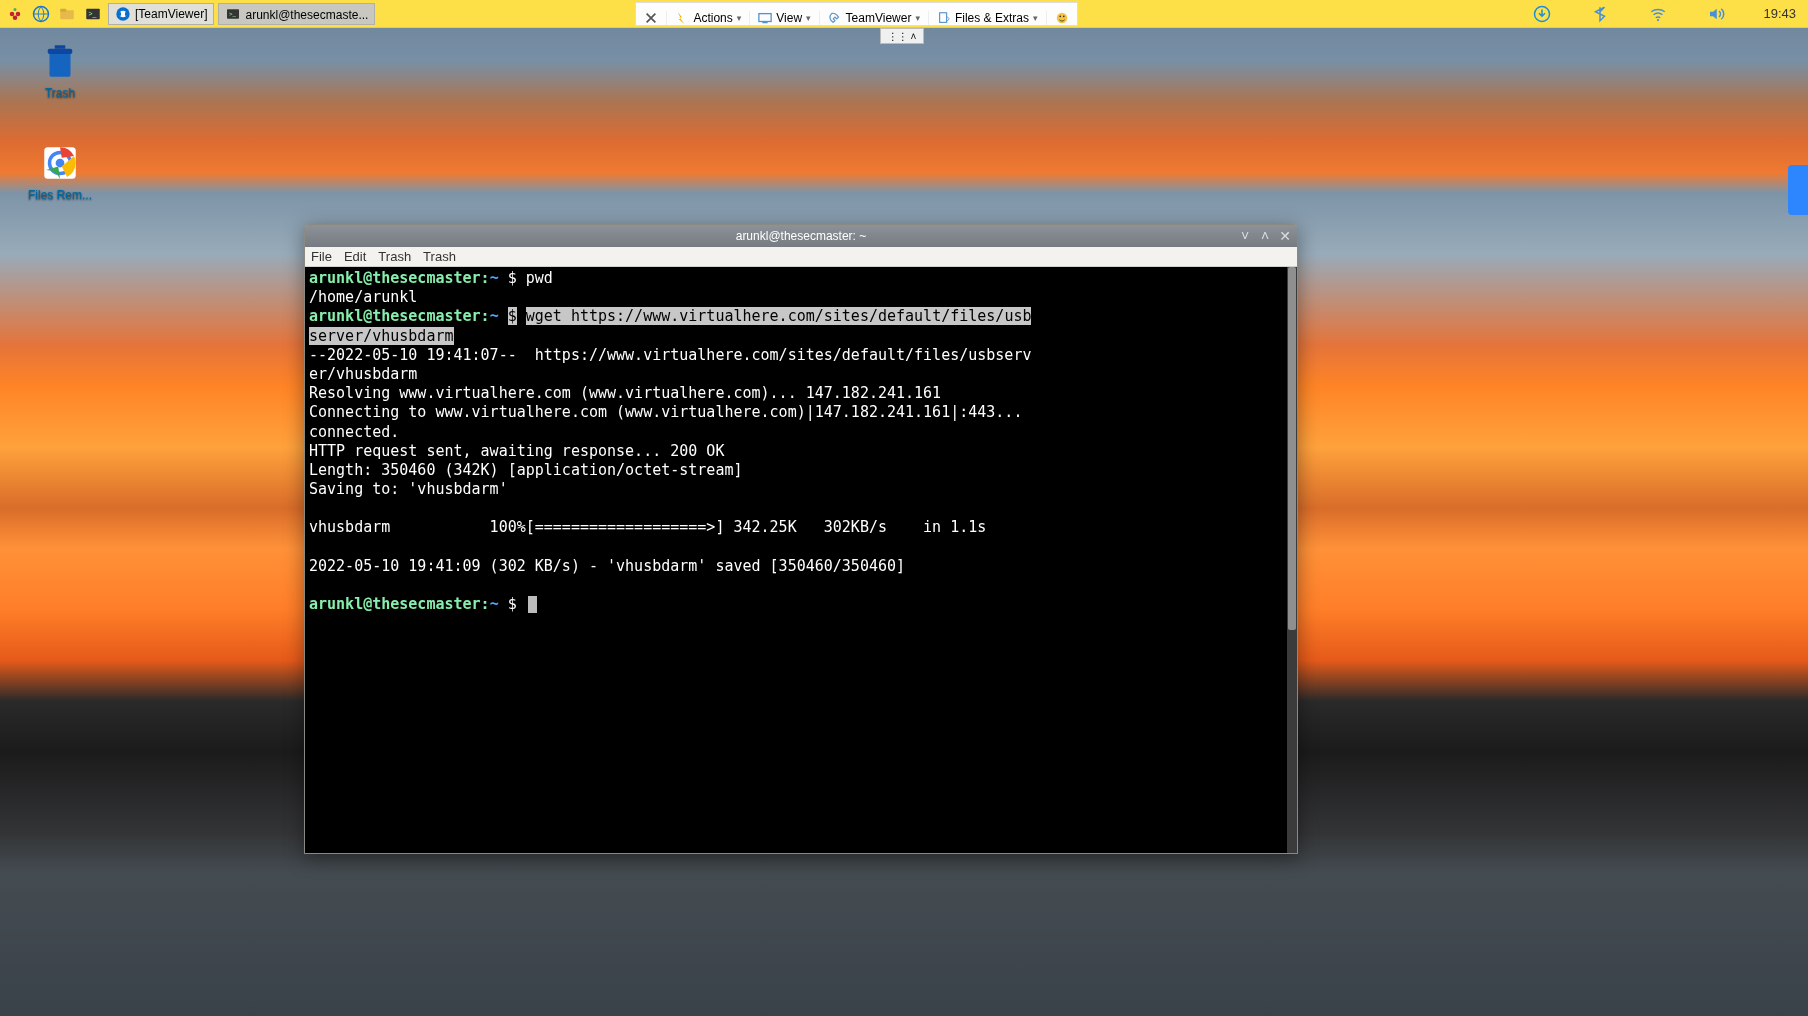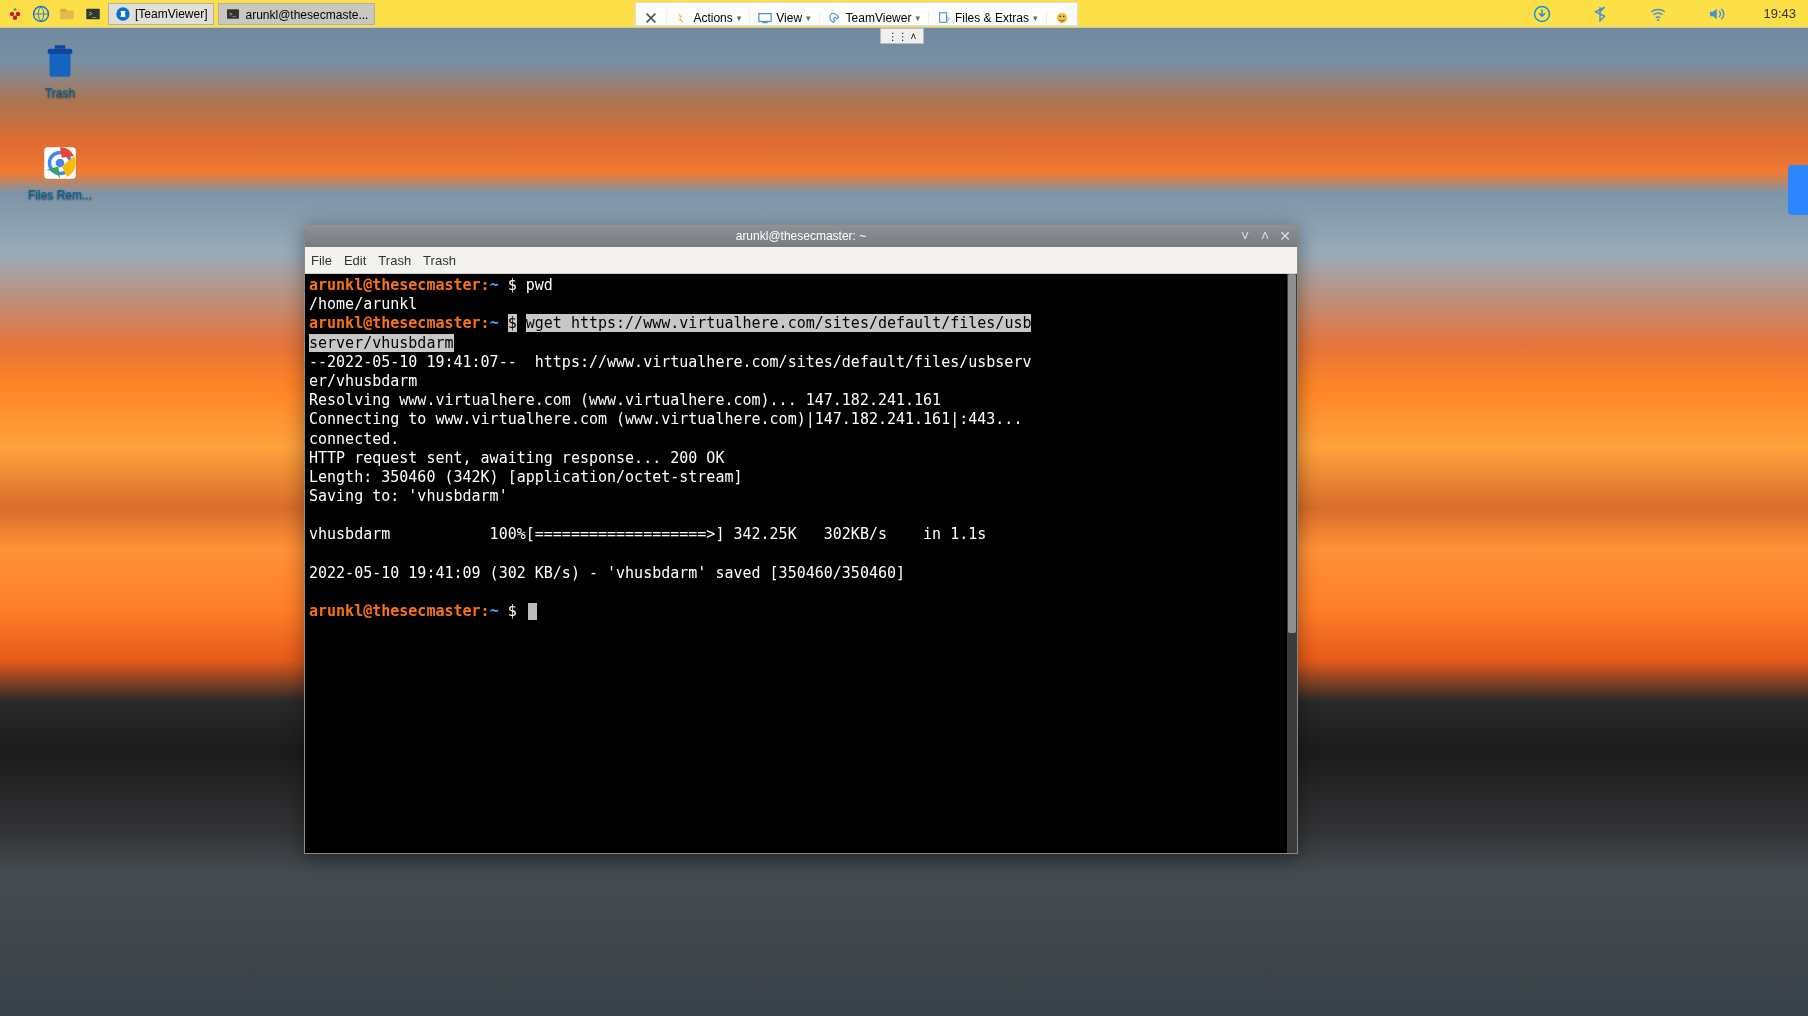--- a/index.html
+++ b/index.html
@@ -52,27 +52,27 @@
 #side-tab{position:absolute;right:0;top:165px;width:20px;height:50px;background:#2e86ff;border-radius:4px 0 0 4px;z-index:50;}
 
 
 #term-win{position:absolute;left:304px;top:224px;width:994px;height:630px;
   background:#e6e6e3;border:1px solid #8a8a82;border-radius:4px 4px 0 0;
   box-shadow:0 4px 20px rgba(0,0,0,.4);z-index:80;display:flex;flex-direction:column;}
 #term-title{height:22px;background:linear-gradient(#8d9299,#767b82);color:#fff;font-size:12px;
   display:flex;align-items:center;justify-content:center;position:relative;}
 #term-ctrls{position:absolute;right:4px;display:flex;gap:4px;}
 .tctrl{width:16px;height:16px;color:#ddd;cursor:pointer;display:flex;align-items:center;justify-content:center;font-size:14px;}
-#term-menu{height:27px;background:#f3f2ef;border-bottom:1px solid #d0d0cc;display:flex;align-items:center;padding:0 6px;gap:12px;font-size:13px;color:#333;}
+#term-menu{height:20px;background:#f3f2ef;border-bottom:1px solid #d0d0cc;display:flex;align-items:center;padding:0 6px;gap:12px;font-size:13px;color:#333;}
 #term-menu span{cursor:pointer;}
 #term-body{flex:1;background:#000;color:#fff;font-family:"DejaVu Sans Mono","Courier New",monospace;
   font-size:15px;line-height:1.28;padding:2px 4px;overflow:hidden;position:relative;}
 #term-body .scroll{position:absolute;right:0;top:0;bottom:0;width:10px;background:#3b3b3b;}
 #term-body .scroll .thumb{position:absolute;left:1px;right:1px;top:0;height:62%;background:#8f8f8f;border-radius:2px;}
-.prompt-user{color:#f97316;font-weight:bold;}
+.prompt-user{color:#86efac;font-weight:bold;}
 .prompt-path{color:#4aa6ff;font-weight:bold;}
 .dollar{color:#fff;}
 .sel{background:#c7c7c7;color:#000;}
 .cursor{display:inline-block;width:9px;height:17px;background:#bcbcbc;margin-left:2px;vertical-align:middle;}
 pre{white-space:pre-wrap;word-break:break-word;font-family:inherit;}
 </style>
 </head>
 <body>
 
 <div id="taskbar">

